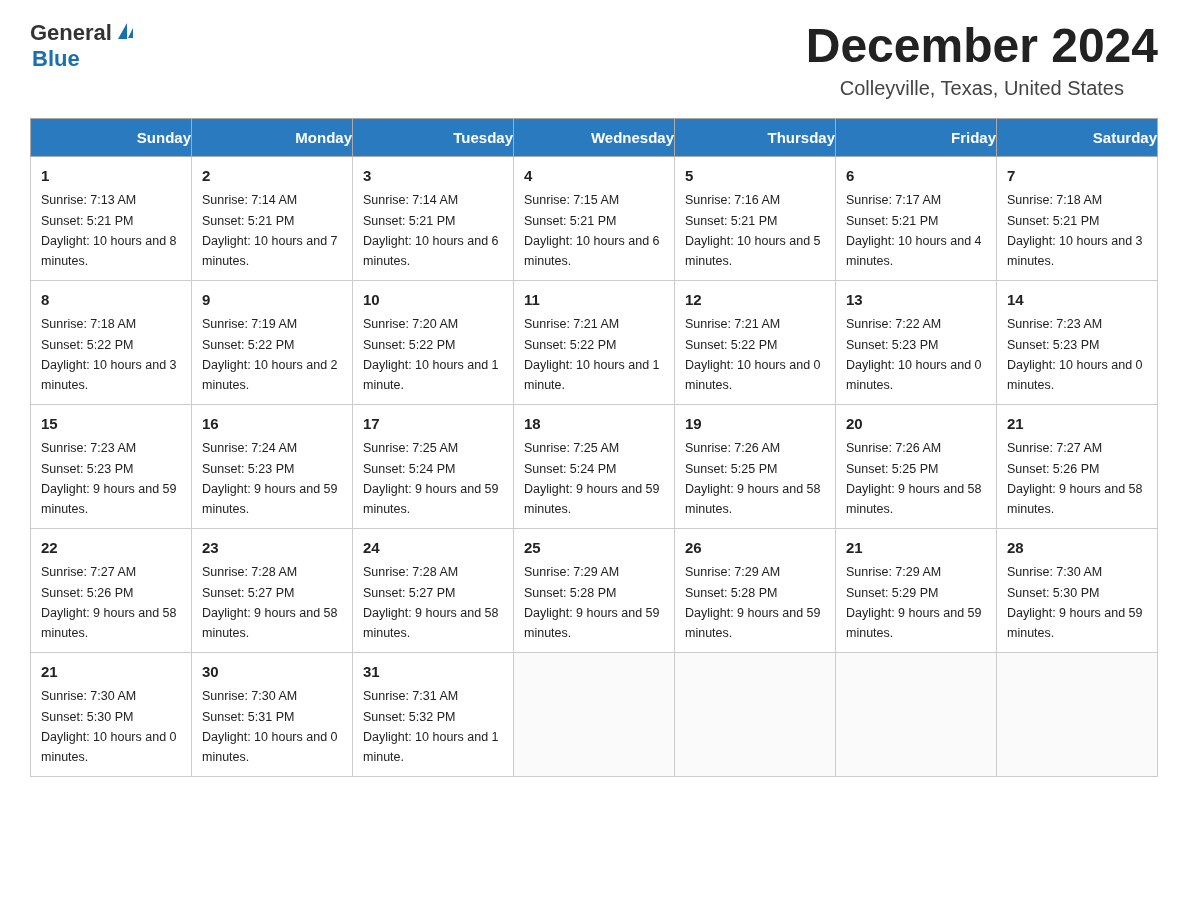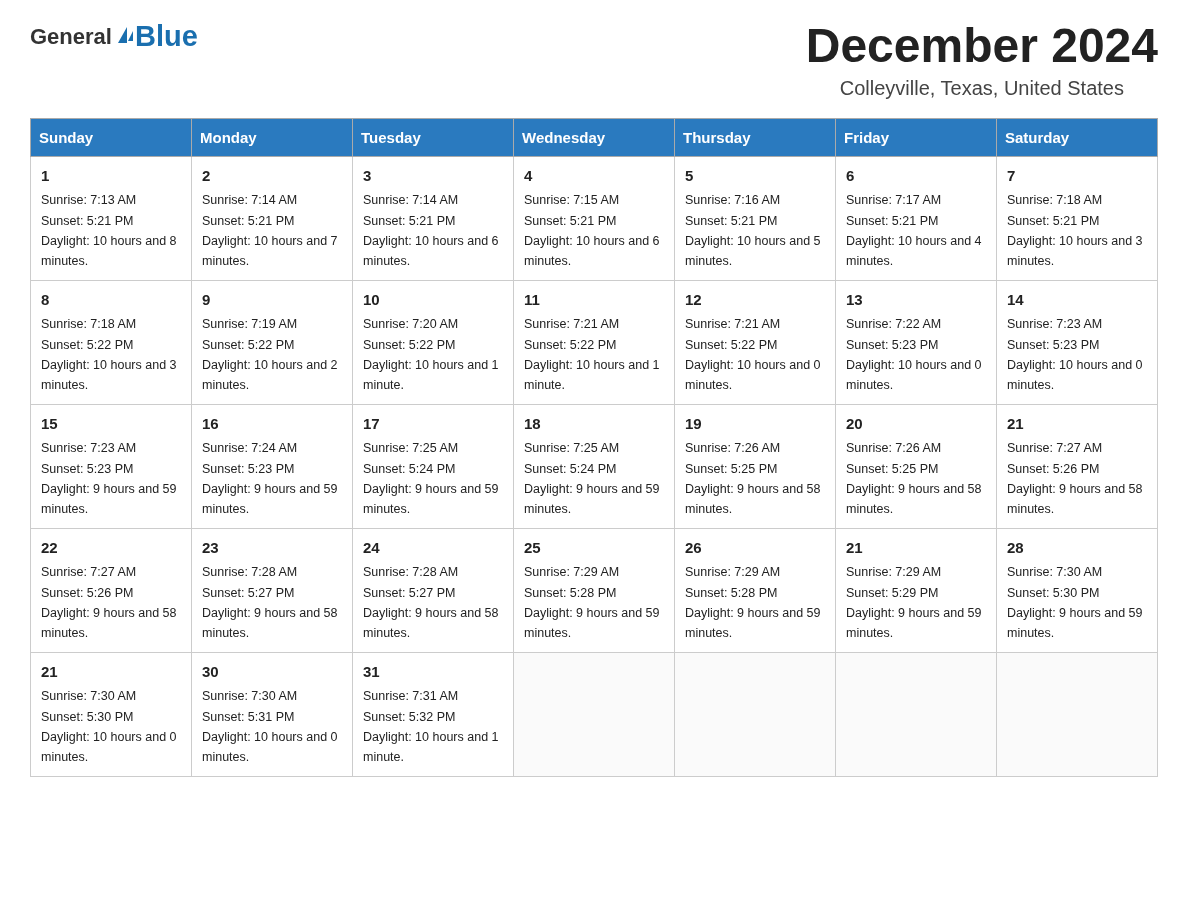--- a/index.html
+++ b/index.html
@@ -19,26 +19,27 @@
     .logo {
       display: flex;
       align-items: center;
     }
     .logo-text-general {
       font-size: 22px;
       font-weight: bold;
       color: #333;
     }
     .logo-text-blue {
-      font-size: 29px;
+      font-size: 22px;
       font-weight: bold;
       color: #1a6faf;
     }
     .logo-wrapper {
       display: flex;
+      flex-direction: column;
     }
     .logo-line1 {
       display: flex;
       align-items: center;
     }
     .logo-line2 {
       margin-left: 2px;
     }
     .title-block {
       text-align: center;
@@ -57,22 +58,22 @@
     .calendar-table {
       width: 100%;
       border-collapse: collapse;
       border: 1px solid #aaa;
     }
     .calendar-table th {
       background-color: #2a7abf;
       color: #fff;
       font-size: 15px;
       font-weight: bold;
-      padding: 10px 8px;
-      text-align: left;
+      padding: 10px 0;
+      text-align: right;
       border: 1px solid #aaa;
     }
     .calendar-table td {
       vertical-align: top;
       padding: 8px 10px;
       border: 1px solid #ccc;
       font-size: 13px;
       color: #222;
       line-height: 1.5;
       min-height: 100px;

